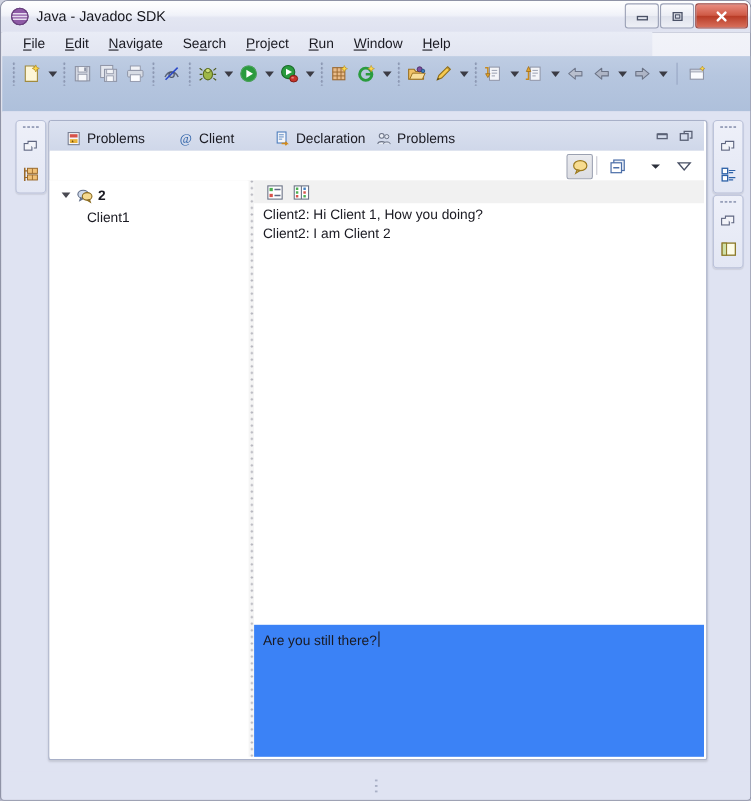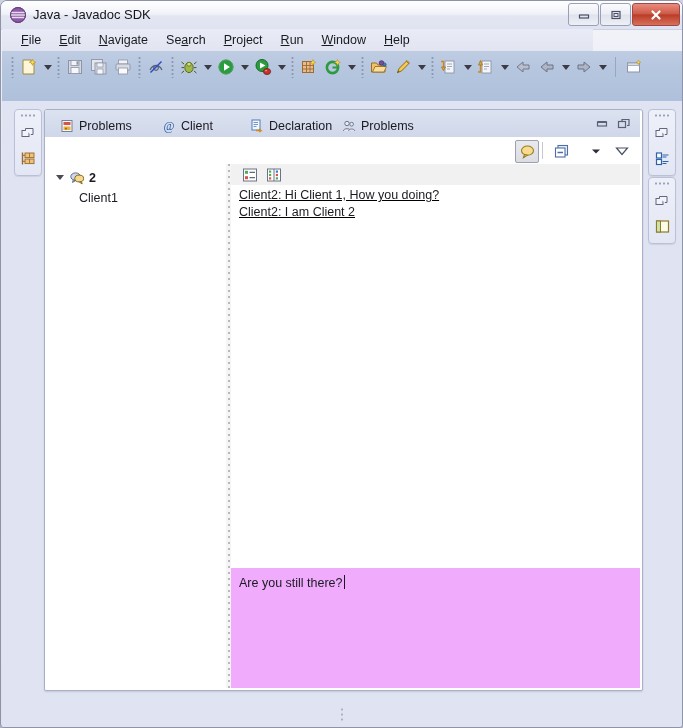--- a/index.html
+++ b/index.html
@@ -245,27 +245,26 @@
     position:absolute; left:0; top:0; width: 409px; height: 21px;
     background: #f1f1f1;
     display:flex; align-items:center; gap:6px;
     padding-left: 10px; box-sizing:border-box;
   }
   .ct-btn { width:18px;height:18px;display:flex;align-items:center;justify-content:center; }
   .chat-log {
     position:absolute; left:0; top: 21px; width: 409px; height: 330px;
     padding: 2px 0 0 8px; box-sizing:border-box;
     background:#ffffff;
-    text-decoration:underline;
   }
   .chat-line { font-size: 12.5px; color: #1a1a22; line-height: 17px; white-space:nowrap; }
   .chat-input {
     position:absolute; left:0; top: 404px; width: 409px; height: 120px;
     padding: 5px 0 0 8px; box-sizing:border-box;
-    background:#f0abfc;
+    background:#3b82f6;
   }
   .chat-input .val { font-size: 12.5px; color:#1a1a22; display:inline-block; }
   .caret {
     display:inline-block; width:1px; height:14px;
     background:#1a1a22; vertical-align:-2px; margin-left:1px;
   }
 
   
   .statusbar {
     position:absolute; left:1px; top: 700px; width: 681px; height: 27px;

